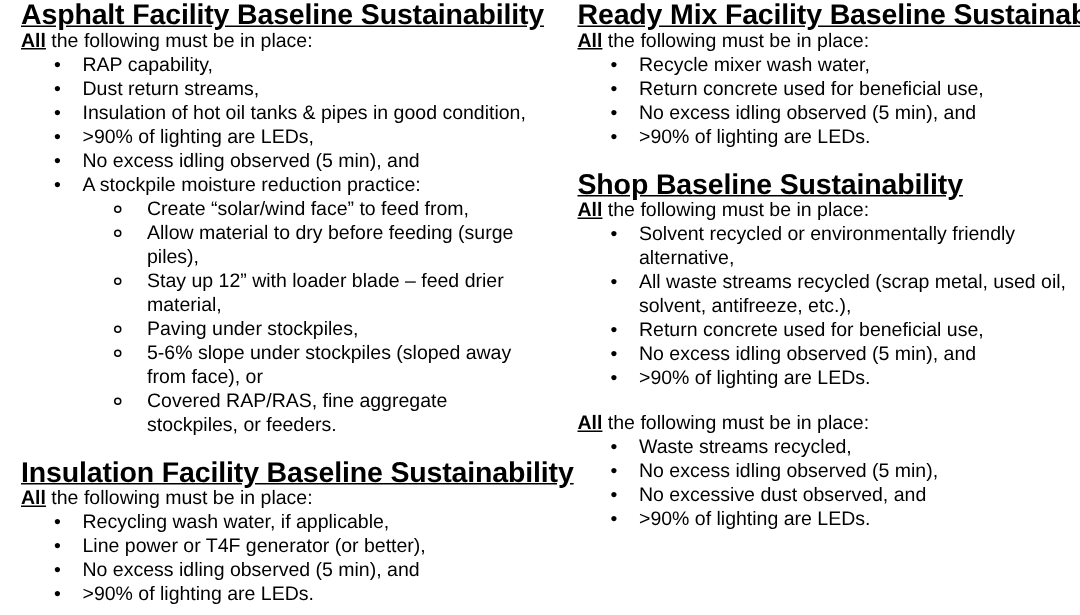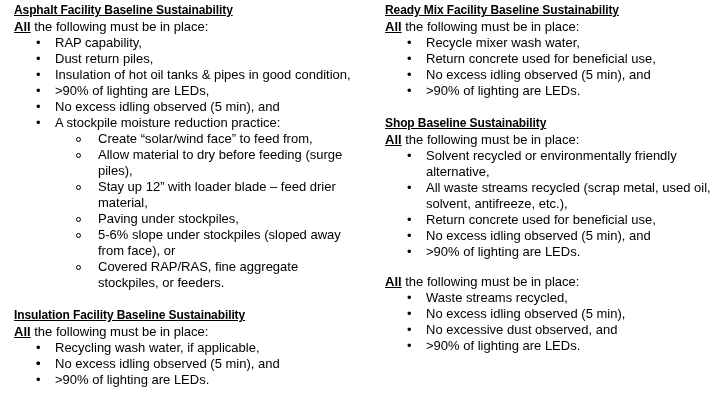--- a/index.html
+++ b/index.html
@@ -32,21 +32,21 @@
     left: 385px;
     width: 330px;
   }
   .section {
     margin: 0 0 0 0;
   }
   .section + .section {
     margin-top: 14px;
   }
   .section-heading {
-    font-size: 12px;
+    font-size: 19px;
     font-weight: bold;
     text-decoration: underline;
     line-height: 17px;
     letter-spacing: -0.1px;
     white-space: nowrap;
     margin: 0;
     padding: 2px 0 0 0;
   }
   .section-intro {
     font-size: 13px;
@@ -121,21 +121,21 @@
       <div class="section">
         <div class="section-heading">Asphalt Facility Baseline Sustainability</div>
         <div class="section-intro"><span class="all">All</span><span> the following must be in place:</span></div>
         <ul class="level1">
           <li>
             <span class="bullet">•</span>
             <span class="btext">RAP capability,</span>
           </li>
           <li>
             <span class="bullet">•</span>
-            <span class="btext">Dust return piles,</span>
+            <span class="btext">Dust return streams,</span>
           </li>
           <li>
             <span class="bullet">•</span>
             <span class="btext">Insulation of hot oil tanks &amp; pipes in good condition,</span>
           </li>
           <li>
             <span class="bullet">•</span>
             <span class="btext">&gt;90% of lighting are LEDs,</span>
           </li>
           <li>
@@ -177,20 +177,21 @@
       <div class="section">
         <div class="section-heading">Insulation Facility Baseline Sustainability</div>
         <div class="section-intro"><span class="all">All</span><span> the following must be in place:</span></div>
         <ul class="level1">
           <li>
             <span class="bullet">•</span>
             <span class="btext">Recycling wash water, if applicable,</span>
           </li>
           <li>
             <span class="bullet">•</span>
+            <span class="btext">Line power or T4F generator (or better),</span>
           </li>
           <li>
             <span class="bullet">•</span>
             <span class="btext">No excess idling observed (5 min), and</span>
           </li>
           <li>
             <span class="bullet">•</span>
             <span class="btext">&gt;90% of lighting are LEDs.</span>
           </li>
         </ul>

